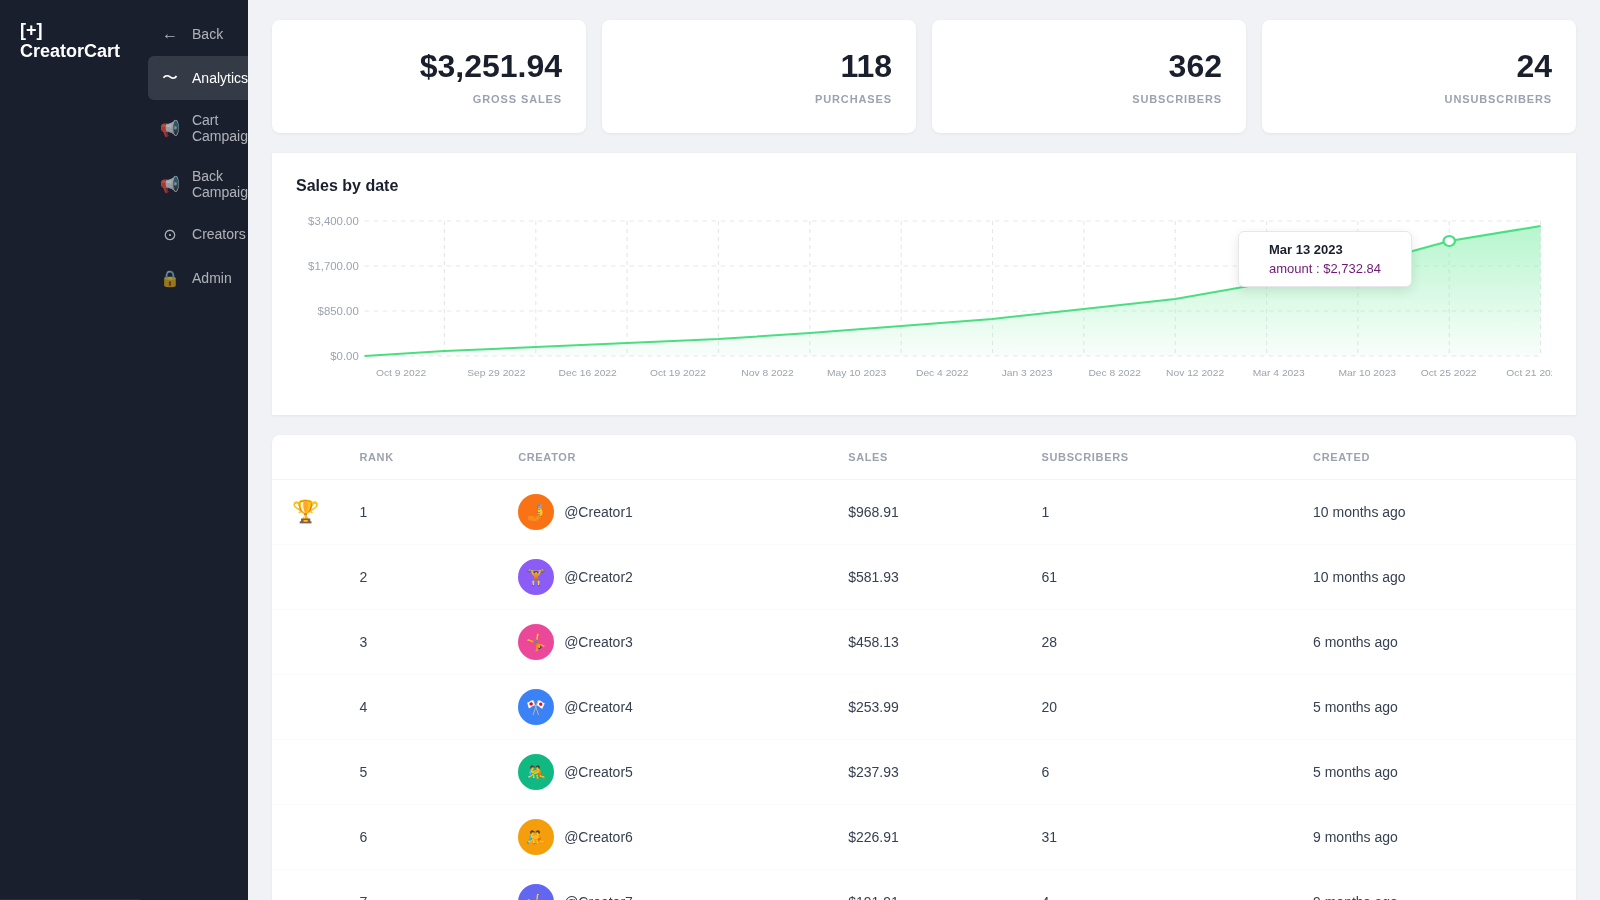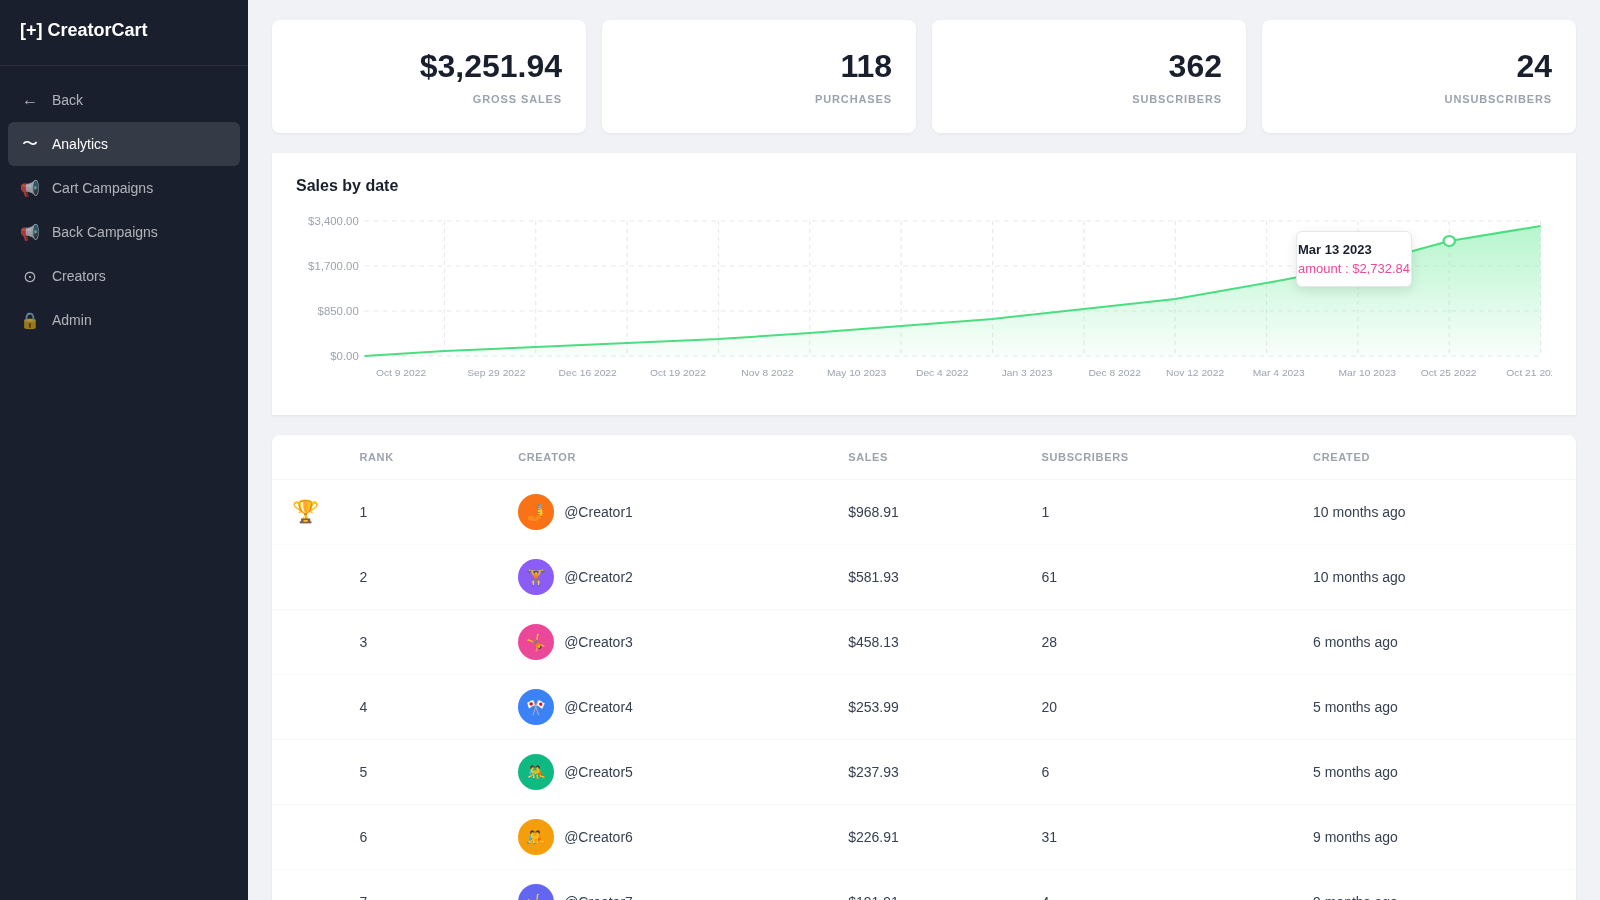--- a/index.html
+++ b/index.html
@@ -4,21 +4,21 @@
   <style>
     * { box-sizing: border-box; margin: 0; padding: 0; }
     body { font-family: -apple-system, BlinkMacSystemFont, 'Segoe UI', sans-serif; background: #f0f2f5; display: flex; height: 900px; overflow: hidden; }
 
     
     .sidebar {
       width: 248px;
       background: #1a1f2e;
       color: #fff;
       display: flex;
-      flex-direction: column;
+      flex-direction: row;
       flex-shrink: 0;
       height: 100%;
     }
     .sidebar-logo {
       padding: 20px 20px 24px;
       font-size: 18px;
       font-weight: 700;
       color: #fff;
       border-bottom: 1px solid rgba(255,255,255,0.07);
     }
@@ -158,35 +158,35 @@
       justify-content: center;
       font-size: 16px;
       overflow: hidden;
       flex-shrink: 0;
     }
     .tooltip-box {
       position: absolute;
       background: #fff;
       border: 1px solid #e5e7eb;
       border-radius: 6px;
-      padding: 10px 1px;
+      padding: 10px 30px;
       box-shadow: 0 4px 12px rgba(0,0,0,0.1);
       top: 20px;
       right: 140px;
       pointer-events: none;
     }
     .tooltip-date {
       font-size: 13px;
       font-weight: 600;
       color: #1a1f2e;
       margin-bottom: 4px;
     }
     .tooltip-amount {
       font-size: 13px;
-      color: #ec4899;
+      color: #701a75;
       font-weight: 500;
     }
   </style>
 </head>
 <body>
 
 <nav class="sidebar">
   <div class="sidebar-logo">[+] CreatorCart</div>
   <div class="sidebar-nav">
     <div class="sidebar-item">

